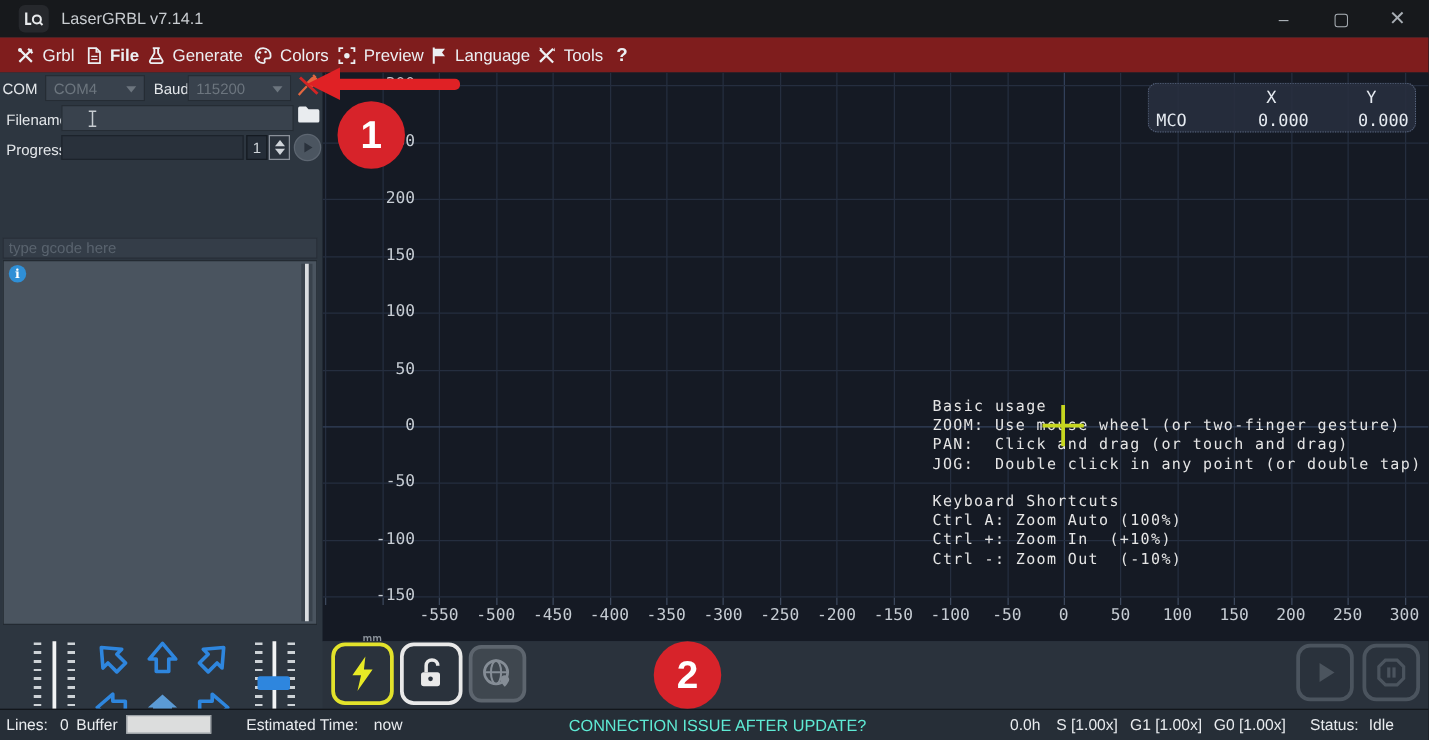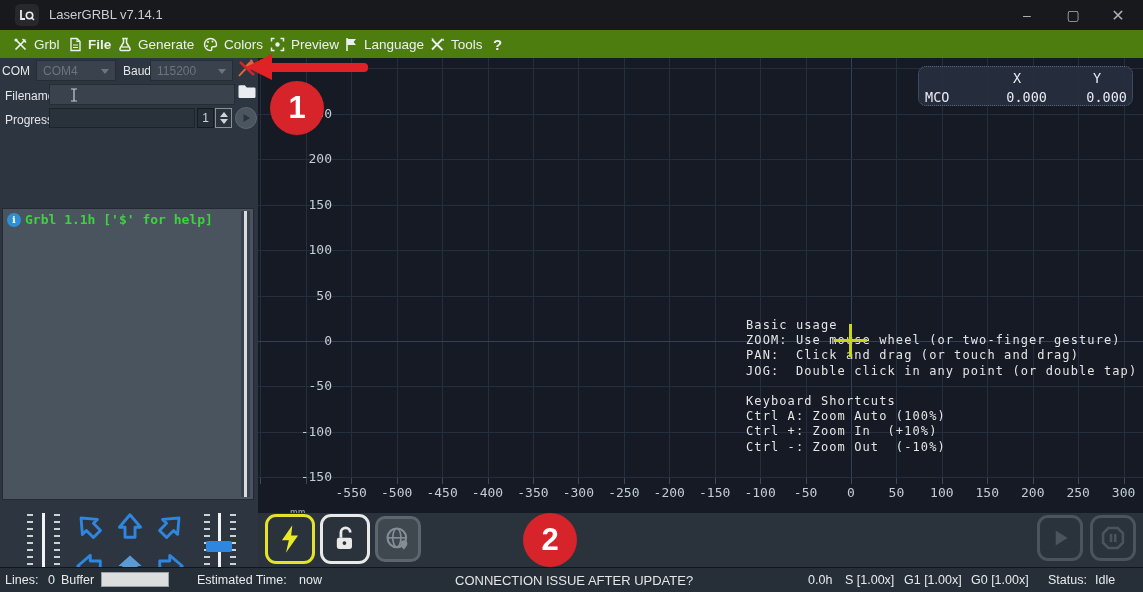--- a/index.html
+++ b/index.html
@@ -7,21 +7,21 @@
        font-family:"Liberation Sans",sans-serif;overflow:hidden;user-select:none;}
   .abs{position:absolute;}
   
   .titlebar{position:absolute;left:0;top:0;width:1143px;height:30px;background:#17191c;}
   .logo{position:absolute;left:15px;top:4px;width:24px;height:22px;background:#26282c;
         border-radius:5px;display:flex;align-items:center;justify-content:center;}
   .title-text{position:absolute;left:49px;top:7px;font-size:13px;color:#c9cdd1;}
   .winbtn{position:absolute;top:0;width:30px;height:30px;display:flex;align-items:center;
           justify-content:center;color:#a9afb5;font-size:14px;}
   
-  .menubar{position:absolute;left:0;top:30px;width:1143px;height:28px;background:#4d7c0f;
+  .menubar{position:absolute;left:0;top:30px;width:1143px;height:28px;background:#7f1d1d;
            border-bottom:1px solid #1e242c;}
   .menu-item{position:absolute;top:0;height:28px;display:flex;align-items:center;gap:6px;
              color:#eceff2;font-size:13.5px;}
   .menu-item svg{display:block;}
   
   .left-panel{position:absolute;left:0;top:58px;width:258px;height:509px;background:#2d3640;}
   .lbl{position:absolute;color:#e4e7ea;font-size:12px;}
   .dropdown{position:absolute;background:#39424d;border:1px solid #252c34;height:21px;
             box-sizing:border-box;color:#6c757e;font-size:12px;display:flex;align-items:center;
             padding-left:6px;}
@@ -84,21 +84,21 @@
   .crosshair-v{position:absolute;left:849px;top:324px;width:3px;height:33px;background:#c6d61f;}
   .crosshair-h{position:absolute;left:834px;top:339px;width:33px;height:3px;background:#c6d61f;}
   
   .custombar{position:absolute;left:258px;top:513px;width:885px;height:54px;background:#2a323c;}
   .tool-btn{position:absolute;box-sizing:border-box;border-radius:11px;display:flex;
             align-items:center;justify-content:center;}
   
   .statusbar{position:absolute;left:0;top:567px;width:1143px;height:25px;background:#262e37;
              border-top:1px solid #12161b;box-sizing:border-box;}
   .sb{position:absolute;top:5px;font-size:12.5px;color:#e8ebee;}
-  .sb-warning{position:absolute;left:455px;top:5px;font-size:13px;color:#e5e5e5;}
+  .sb-warning{position:absolute;left:455px;top:5px;font-size:13px;color:#5eead4;}
   .buffer-bar{position:absolute;left:101px;top:4px;width:68px;height:15px;background:#dcdddd;
               border:1px solid #9aa0a5;box-sizing:border-box;}
   
   .ann-circle{position:absolute;width:54px;height:54px;border-radius:50%;background:#d7232a;
               color:#fff;font-size:31px;font-weight:bold;display:flex;align-items:center;
               justify-content:center;z-index:50;}
   .ann-arrow-body{position:absolute;left:268px;top:63px;width:100px;height:9px;background:#e02125;
                   border-radius:4px;z-index:50;}
   .ann-arrow-head{position:absolute;left:246px;top:54px;width:0;height:0;z-index:50;
                   border-top:13px solid transparent;border-bottom:13px solid transparent;
@@ -237,26 +237,28 @@
     <div class="spinner" style="left:215px;top:50px;width:17px;height:20px;">
       <span class="spin-up"></span>
       <span class="spin-dn"></span>
     </div>
     <div class="circle-btn" style="left:235px;top:49px;">
       <svg width="10" height="10" viewBox="0 0 10 10">
           <polygon points="2.5,1 9,5 2.5,9" fill="#2a323c"></polygon>
         </svg>
     </div>
 
+    <div class="gcode-input">
+      <span>type gcode here</span>
+    </div>
 
     <div class="console">
       <div id="console-lines">
           <div class="console-line">
             <span class="info-ic">i</span>
-            <span class="console-text">Grbl 1.1h ['$' for help]</span>
           </div>
         </div>
       <div class="scrolltrack">
         <div class="scrollthumb"></div>
       </div>
     </div>
 
     <div class="jog-grid">
       <div class="jog-cell">
           <svg width="30" height="30" viewBox="0 0 24 24" style="transform:rotate(-45deg);">

